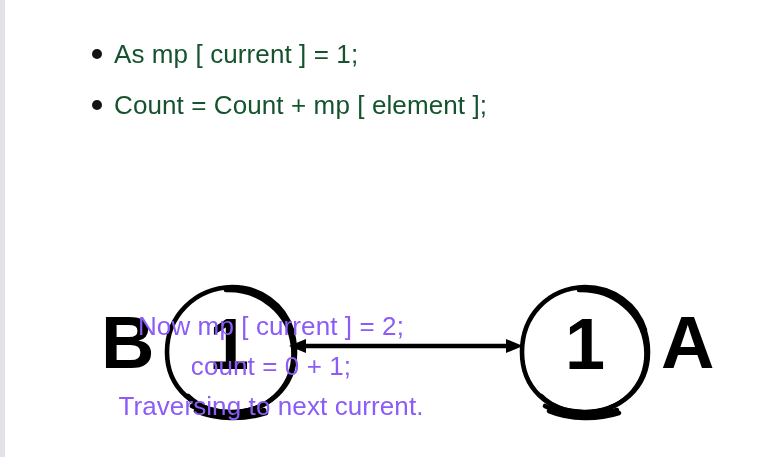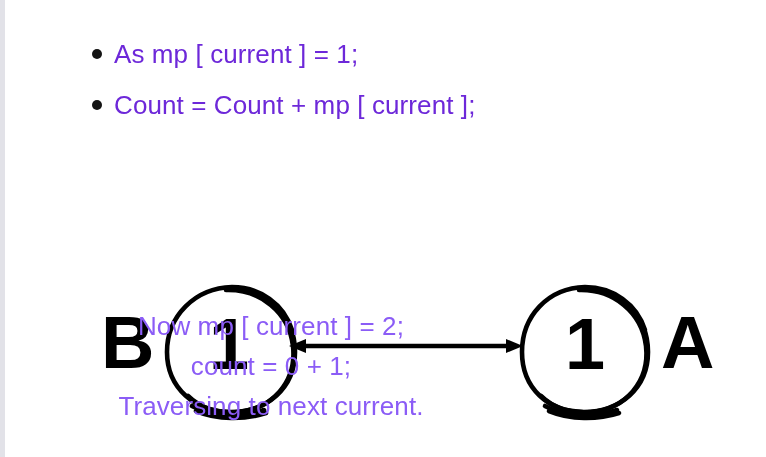--- a/index.html
+++ b/index.html
@@ -51,21 +51,21 @@
     border-radius: 50%;
     background: #141414;
     margin-top: 13px;
     margin-right: 12px;
     flex: 0 0 auto;
   }
 
   .bullet-text {
     font-size: 26px;
     line-height: 36px;
-    color: #6d28d9;
+    color: #14532d;
     font-weight: 400;
     letter-spacing: 0.1px;
     white-space: pre;
   }
 
   
   .diagram {
     position: absolute;
     left: 0;
     top: 138px;
@@ -140,21 +140,21 @@
 
   <div class="bullets">
 
     <div class="bullet-row">
       <span class="bullet-dot"></span>
       <span class="bullet-text">As mp [ current ] = 1;</span>
     </div>
 
     <div class="bullet-row">
       <span class="bullet-dot"></span>
-      <span class="bullet-text">Count = Count + mp [ current ];</span>
+      <span class="bullet-text">Count = Count + mp [ element ];</span>
     </div>
 
   </div>
 
   <div class="diagram">
 
     <svg class="sketch-circle left" width="150" height="146" viewBox="0 0 150 146">
       <g fill="none" stroke="#000000" stroke-width="4.6" stroke-linecap="round" stroke-linejoin="round">
         <path d="M 75 10
                  C 111 10 139 38 139 74

